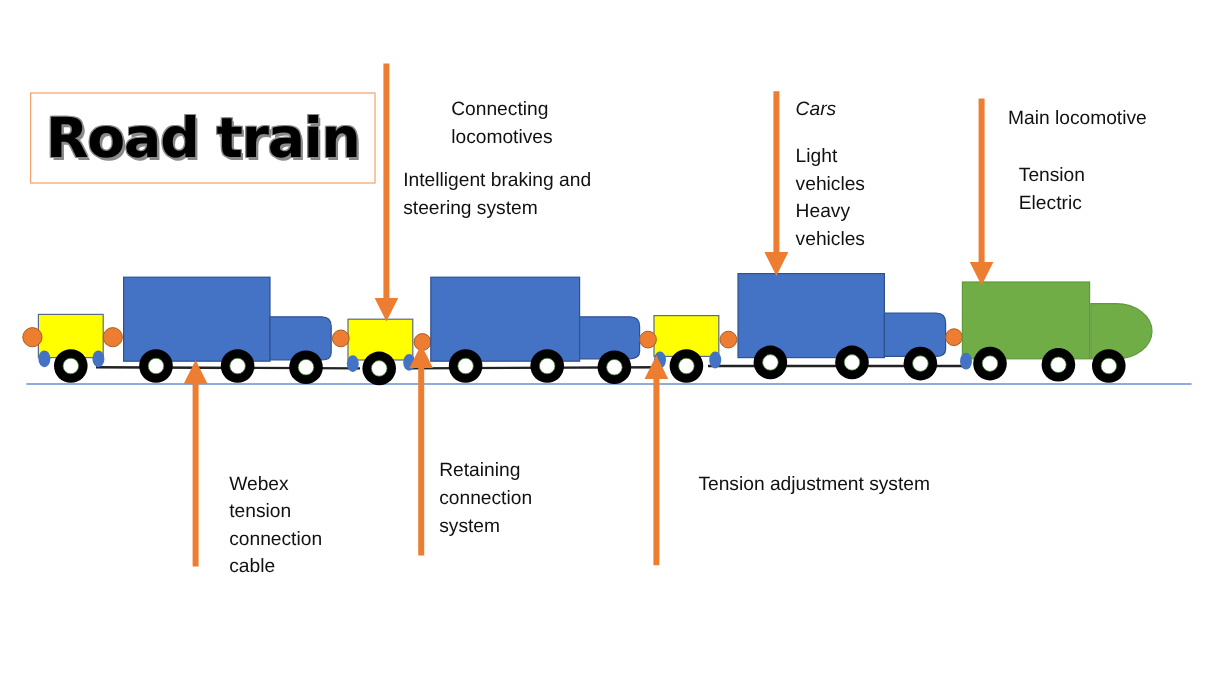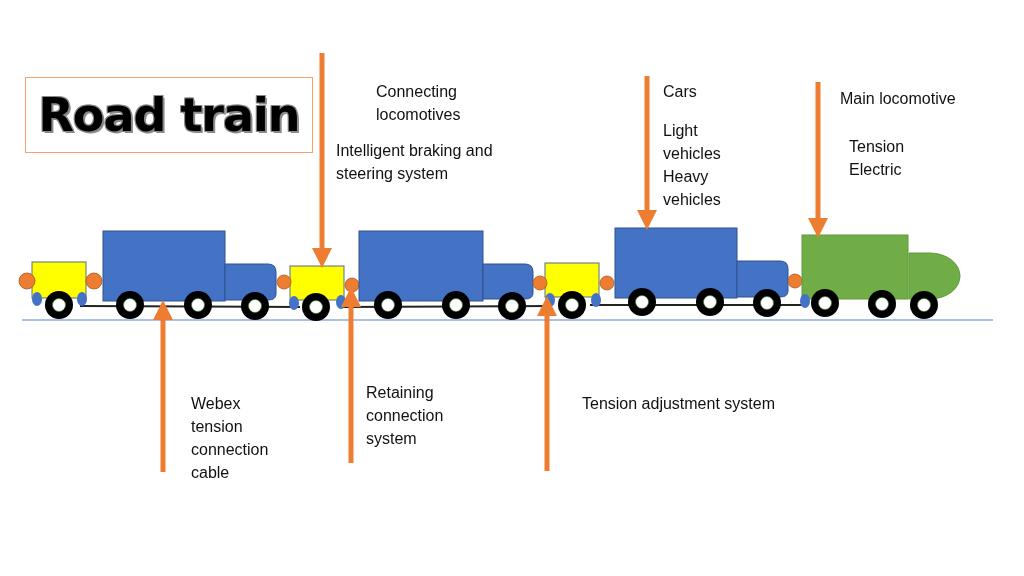--- a/index.html
+++ b/index.html
@@ -155,21 +155,21 @@
 
   <div class="lbl" style="left:356px; top:80px;margin-left:20px;">
     <div>Connecting</div>
     <div>locomotives</div>
   </div>
   <div class="lbl" style="left:336px; top:139px;">
     <div>Intelligent braking and</div>
     <div>steering system</div>
   </div>
 
-  <div class="lbl" style="left:663px; top:80px;">Cars</div>
+  <div class="lbl" style="left:663px; top:80px;font-style:italic;">Cars</div>
   <div class="lbl" style="left:663px; top:119px;">
     <div>Light</div>
     <div>vehicles</div>
     <div>Heavy</div>
     <div>vehicles</div>
   </div>
 
   <div class="lbl" style="left:840px; top:87px;text-align:center;">Main locomotive</div>
   <div class="lbl" style="left:849px; top:135px;">
     <div>Tension</div>

